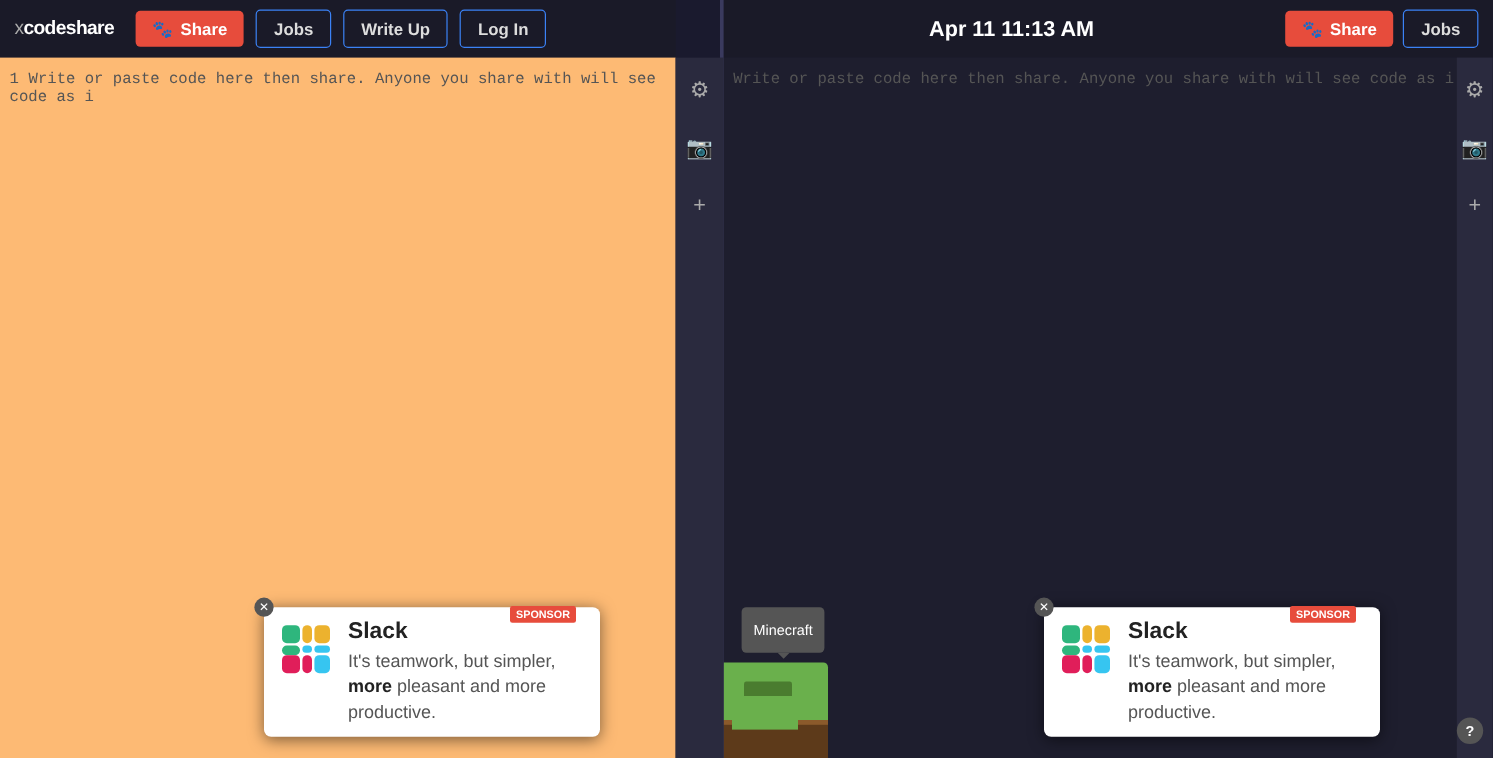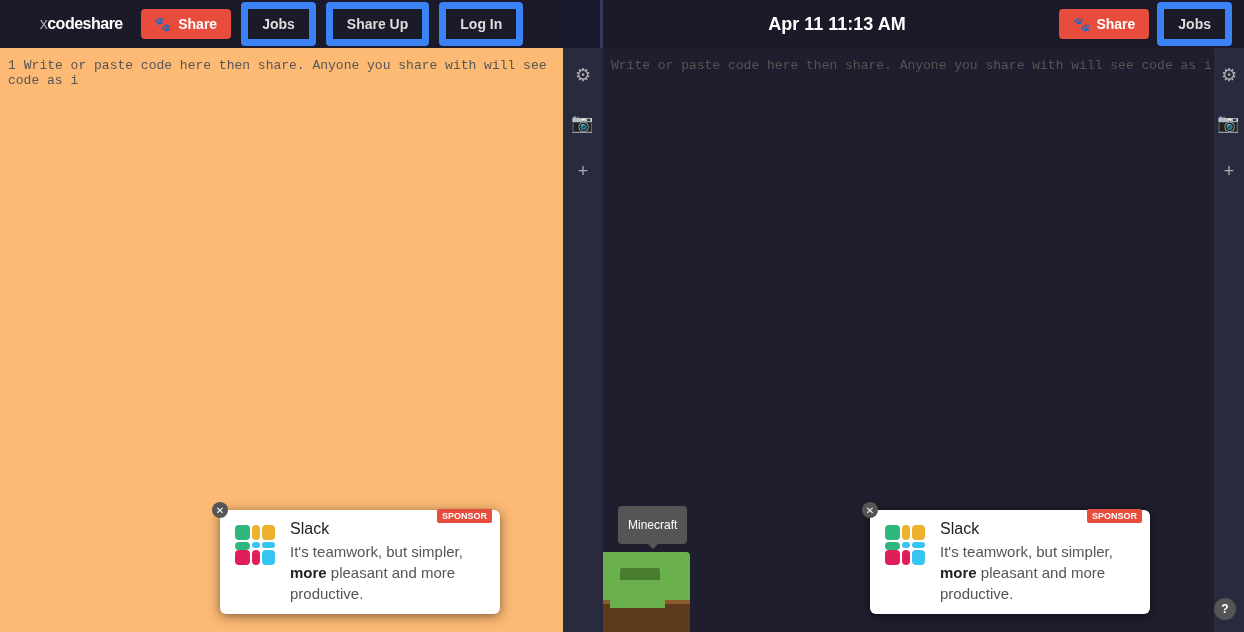--- a/index.html
+++ b/index.html
@@ -18,21 +18,20 @@
 
     
     .navbar {
       background: #1a1a28;
       height: 48px;
       display: flex;
       align-items: center;
       padding: 0 12px;
       gap: 10px;
       flex-shrink: 0;
-      justify-content: center;
     }
     .logo {
       color: #fff;
       font-weight: bold;
       font-size: 16px;
       letter-spacing: -0.5px;
       margin-right: 8px;
     }
     .logo span { color: #ccc; font-weight: normal; }
     .btn {
@@ -47,21 +46,21 @@
       background: #e74c3c;
       color: #fff;
       display: flex;
       align-items: center;
       gap: 6px;
     }
     .btn-share .paw { font-size: 14px; }
     .btn-outline {
       background: transparent;
       color: #ddd;
-      border: 7px solid #3b82f6;
+      border: 1px solid #3b82f6;
     }
 
     
     .editor-area {
       flex: 1;
       background: #fdba74;
       position: relative;
       overflow: hidden;
     }
     .editor-content {
@@ -182,21 +181,21 @@
       align-items: flex-start;
       gap: 10px;
       box-shadow: 0 2px 12px rgba(0,0,0,0.5);
     }
     .sponsor-ad.left { left: 220px; }
     .sponsor-ad.right { left: 870px; }
 
     .sponsor-badge {
       position: absolute;
       top: -1px;
-      right: 8px;
+      right: 20px;
       background: #e74c3c;
       color: #fff;
       font-size: 9px;
       font-weight: bold;
       padding: 2px 5px;
       border-radius: 2px;
       text-align: center;
     }
     .close-ad {
       position: absolute;
@@ -215,22 +214,22 @@
     }
     .slack-logo {
       width: 50px;
       height: 50px;
       flex-shrink: 0;
       position: relative;
     }
     .slack-logo svg { width: 50px; height: 50px; }
     .ad-content { flex: 1; }
     .ad-title {
-      font-weight: normal;
-      font-size: 16px;
+      font-weight: bold;
+      font-size: 19px;
       color: #222;
     }
     .ad-desc {
       font-size: 15px;
       color: #555;
       margin-top: 3px;
       line-height: 1.4;
     }
     .ad-desc strong { color: #222; }
 
@@ -323,21 +322,21 @@
       <span style="color:#aaa">x</span><span style="color:#fff; font-weight:bold">codeshare</span>
     </div>
     <button class="btn btn-share">
       <span class="paw">🐾</span>
       <span>Share</span>
     </button>
     <button class="btn btn-outline">
       <span>Jobs</span>
     </button>
     <button class="btn btn-outline">
-      <span>Share Up</span>
+      <span>Write Up</span>
     </button>
     <button class="btn btn-outline">
       <span>Log In</span>
     </button>
   </div>
 
   <div class="editor-area">
     <div class="editor-content">
       <span class="line-number">1</span><span class="placeholder-text">Write or paste code here then share. Anyone you share with will see code as i</span>
     </div>

